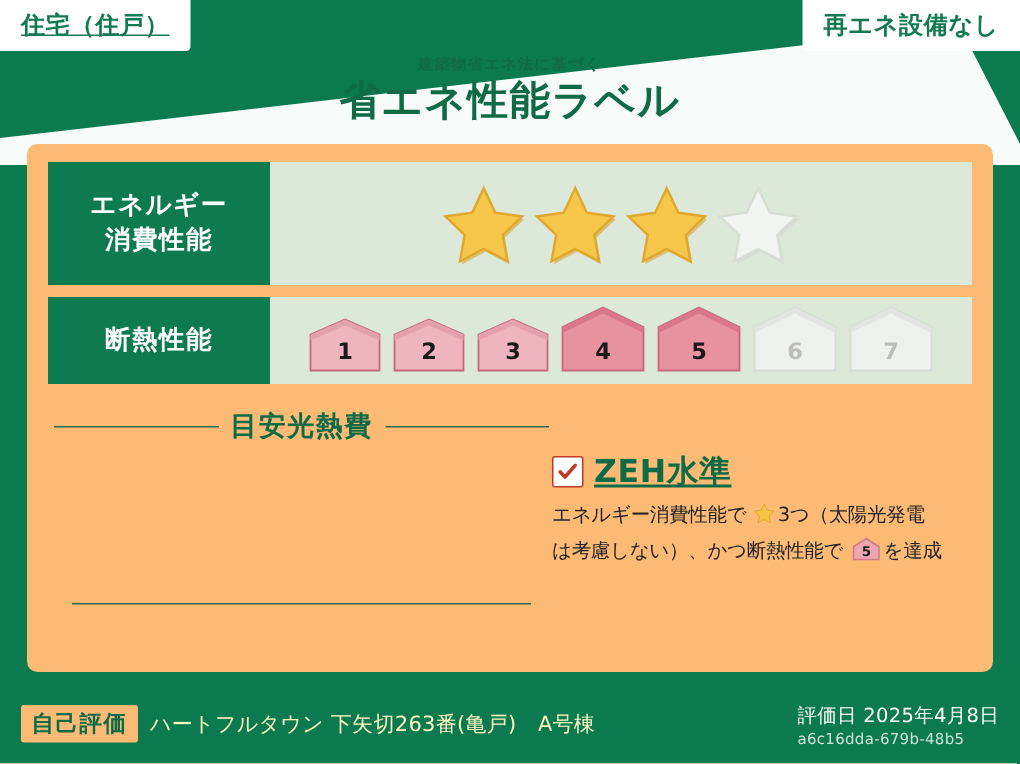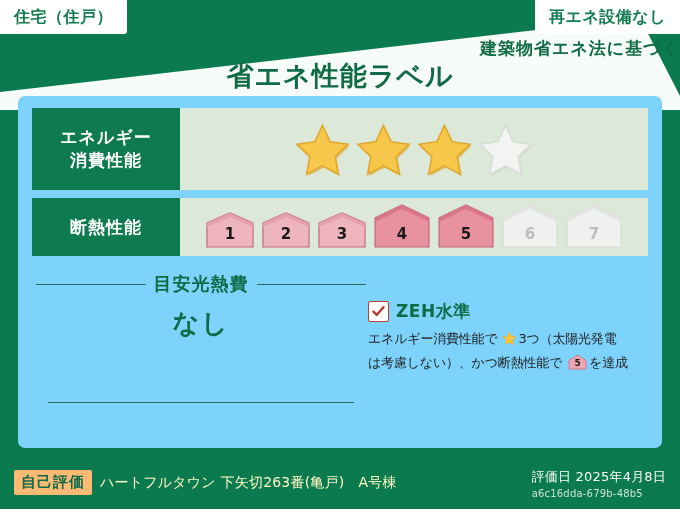--- a/index.html
+++ b/index.html
@@ -26,39 +26,38 @@
     color: #127a50;
     font-weight: bold;
     font-size: 16px;
     letter-spacing: 0.5px;
     display: flex;
     align-items: center;
     height: 34px;
     padding: 0 14px;
     white-space: nowrap;
   }
-  .corner-tab.left  { left: 0;  border-bottom-right-radius: 3px; }
+  .corner-tab.left  { left: 0;  border-bottom-right-radius: 3px; text-decoration: underline; }
   .corner-tab.right { right: 0; border-bottom-left-radius: 3px; }
 
   
   .title-wrap {
     position: absolute;
     top: 38px;
     left: 0;
     width: 680px;
     text-align: center;
     pointer-events: none;
   }
   .title-sub {
     color: #0f6b46;
-    font-size: 17px;
+    font-size: 10px;
     font-weight: bold;
     letter-spacing: 1px;
     line-height: 1.2;
-    text-align: right;
   }
   .title-main {
     color: #0f6b46;
     font-size: 27px;
     font-weight: bold;
     letter-spacing: 1px;
     line-height: 1.25;
     margin-top: 1px;
   }
 
@@ -70,21 +69,21 @@
     pointer-events: none;
   }
 
   
   .card {
     position: absolute;
     left: 18px;
     top: 96px;
     width: 644px;
     height: 352px;
-    background: #7dd3fc;
+    background: #fdba74;
     border-radius: 7px;
   }
 
   
   .perf-row {
     position: absolute;
     left: 14px;
     display: flex;
     align-items: stretch;
   }
@@ -201,23 +200,24 @@
     border: 1.6px solid #c0392b;
     border-radius: 2px;
     display: flex;
     align-items: center;
     justify-content: center;
     background: #ffffff;
     flex: none;
   }
   .zeh-title {
     color: #0f6b46;
-    font-size: 17px;
+    font-size: 21px;
     font-weight: bold;
     letter-spacing: 0.5px;
+    text-decoration: underline;
   }
   .zeh-desc {
     margin-top: 6px;
     color: #222222;
     font-size: 13px;
     line-height: 1.6;
     letter-spacing: -0.2px;
   }
   .inline-star { vertical-align: -3px; margin: 0 1px; }
   .inline-badge { vertical-align: -3px; margin: 0 2px; }
@@ -389,21 +389,20 @@
             </span>
           </div>
       </div>
     </div>
 
     <div class="cost-head">
       <span class="rule"></span>
       <span class="cost-title">目安光熱費</span>
       <span class="rule"></span>
     </div>
-    <div class="cost-value">なし</div>
     <div class="cost-rule-bottom"></div>
 
     <div class="zeh">
       <div class="zeh-head">
         <span class="zeh-check">
           <svg width="13" height="13" viewBox="0 0 13 13" aria-hidden="true">
             <path d="M1.5,6.6 L4.7,10 L11.4,2.2" fill="none" stroke="#c0392b" stroke-width="2.4" stroke-linecap="round" stroke-linejoin="round"></path>
           </svg>
         </span>
         <span class="zeh-title">ZEH水準</span>

